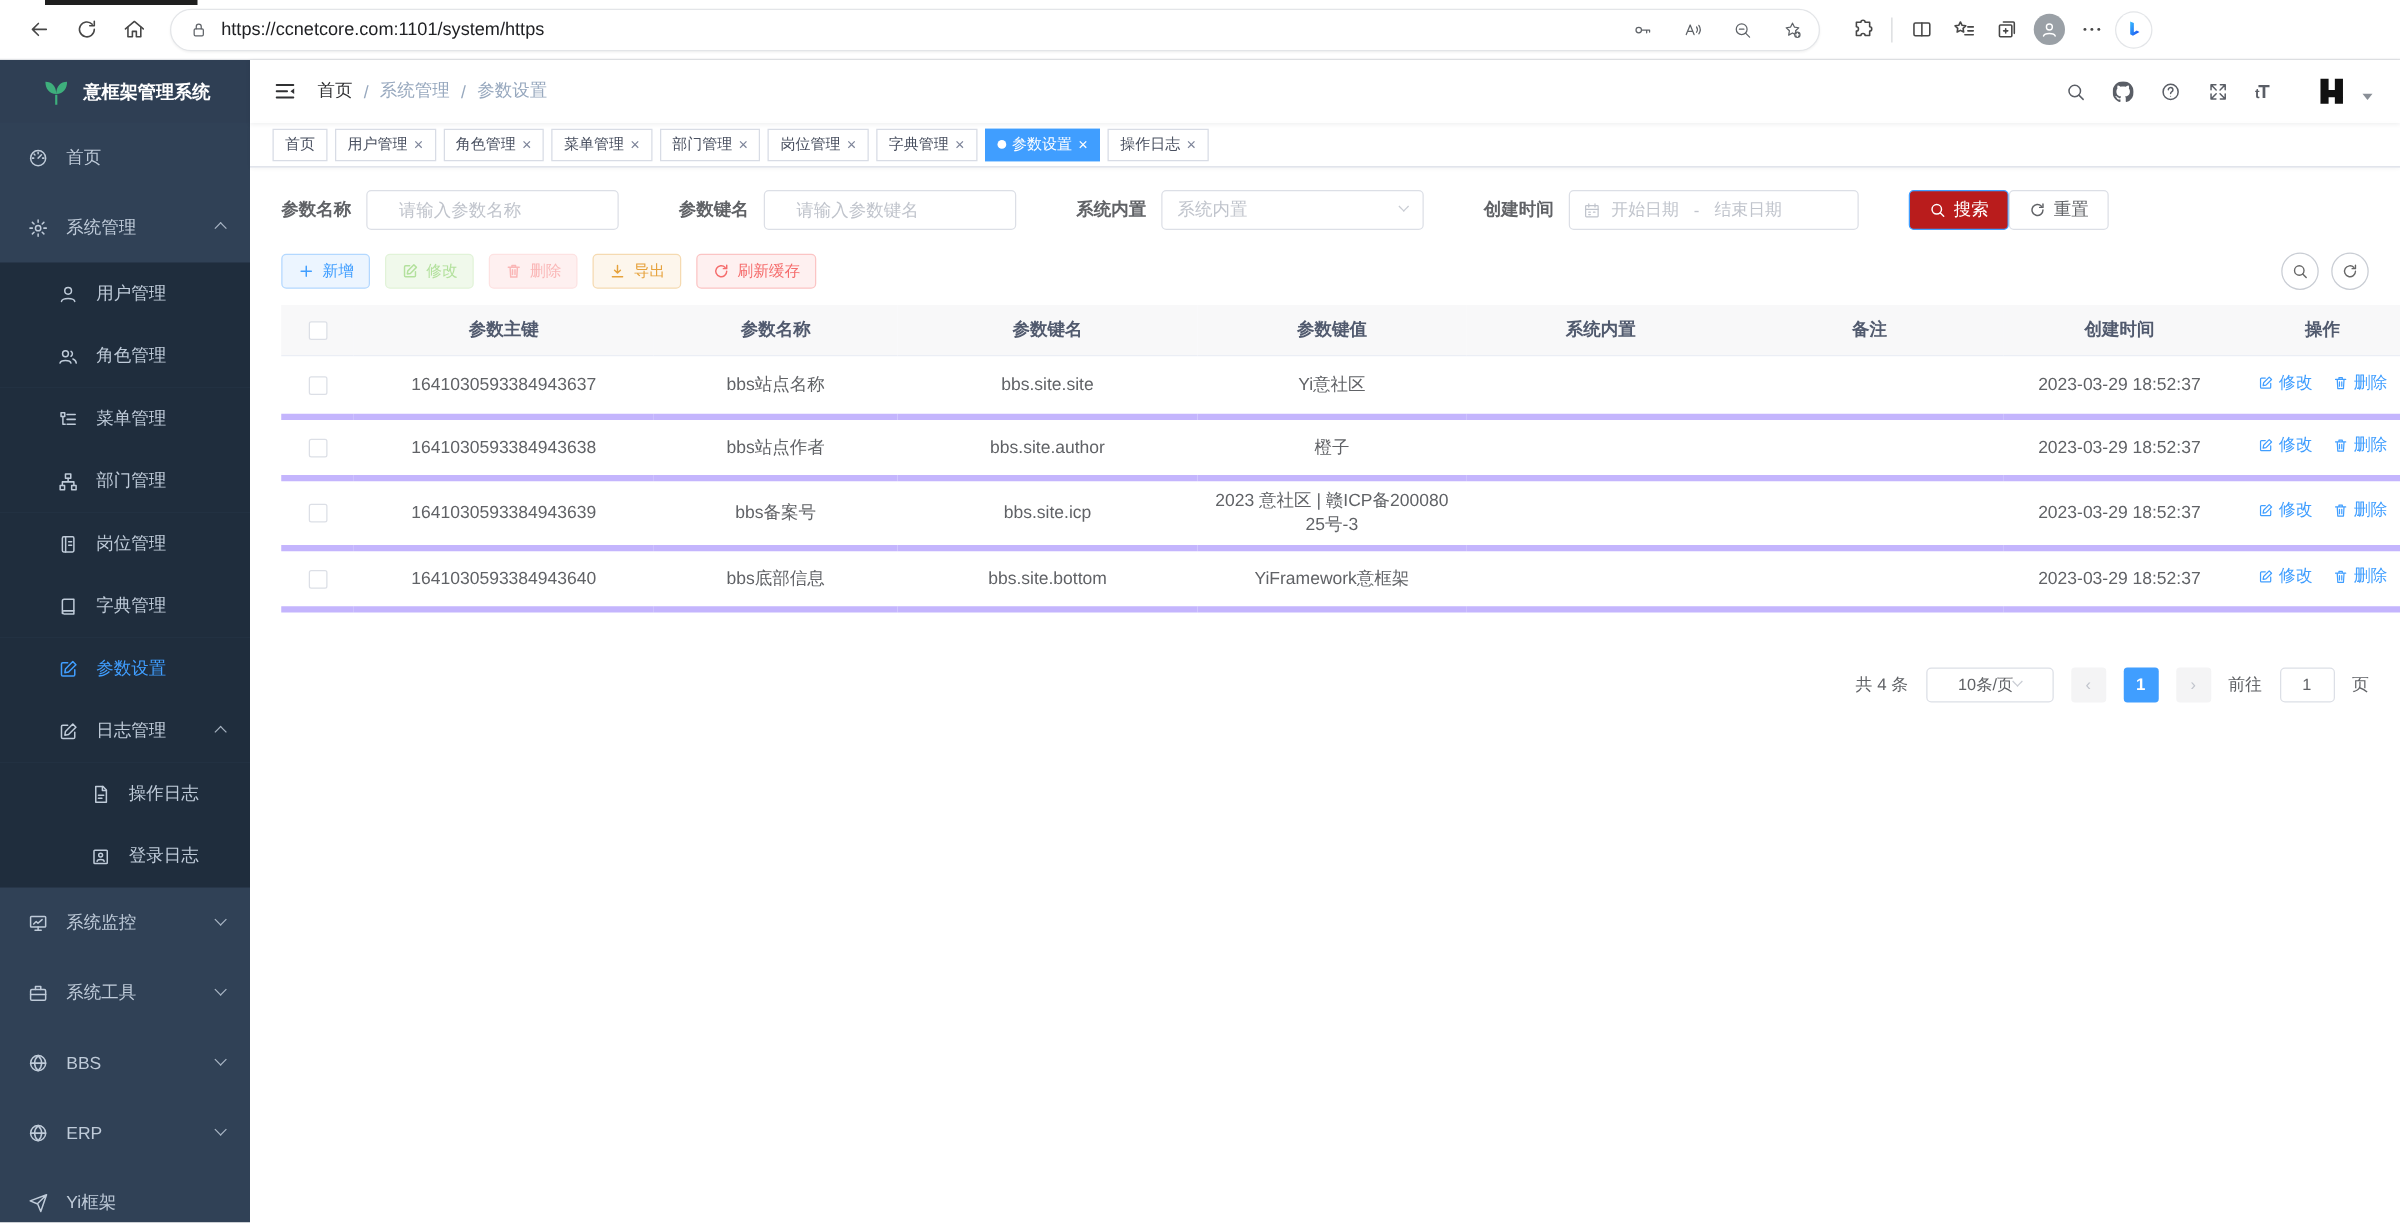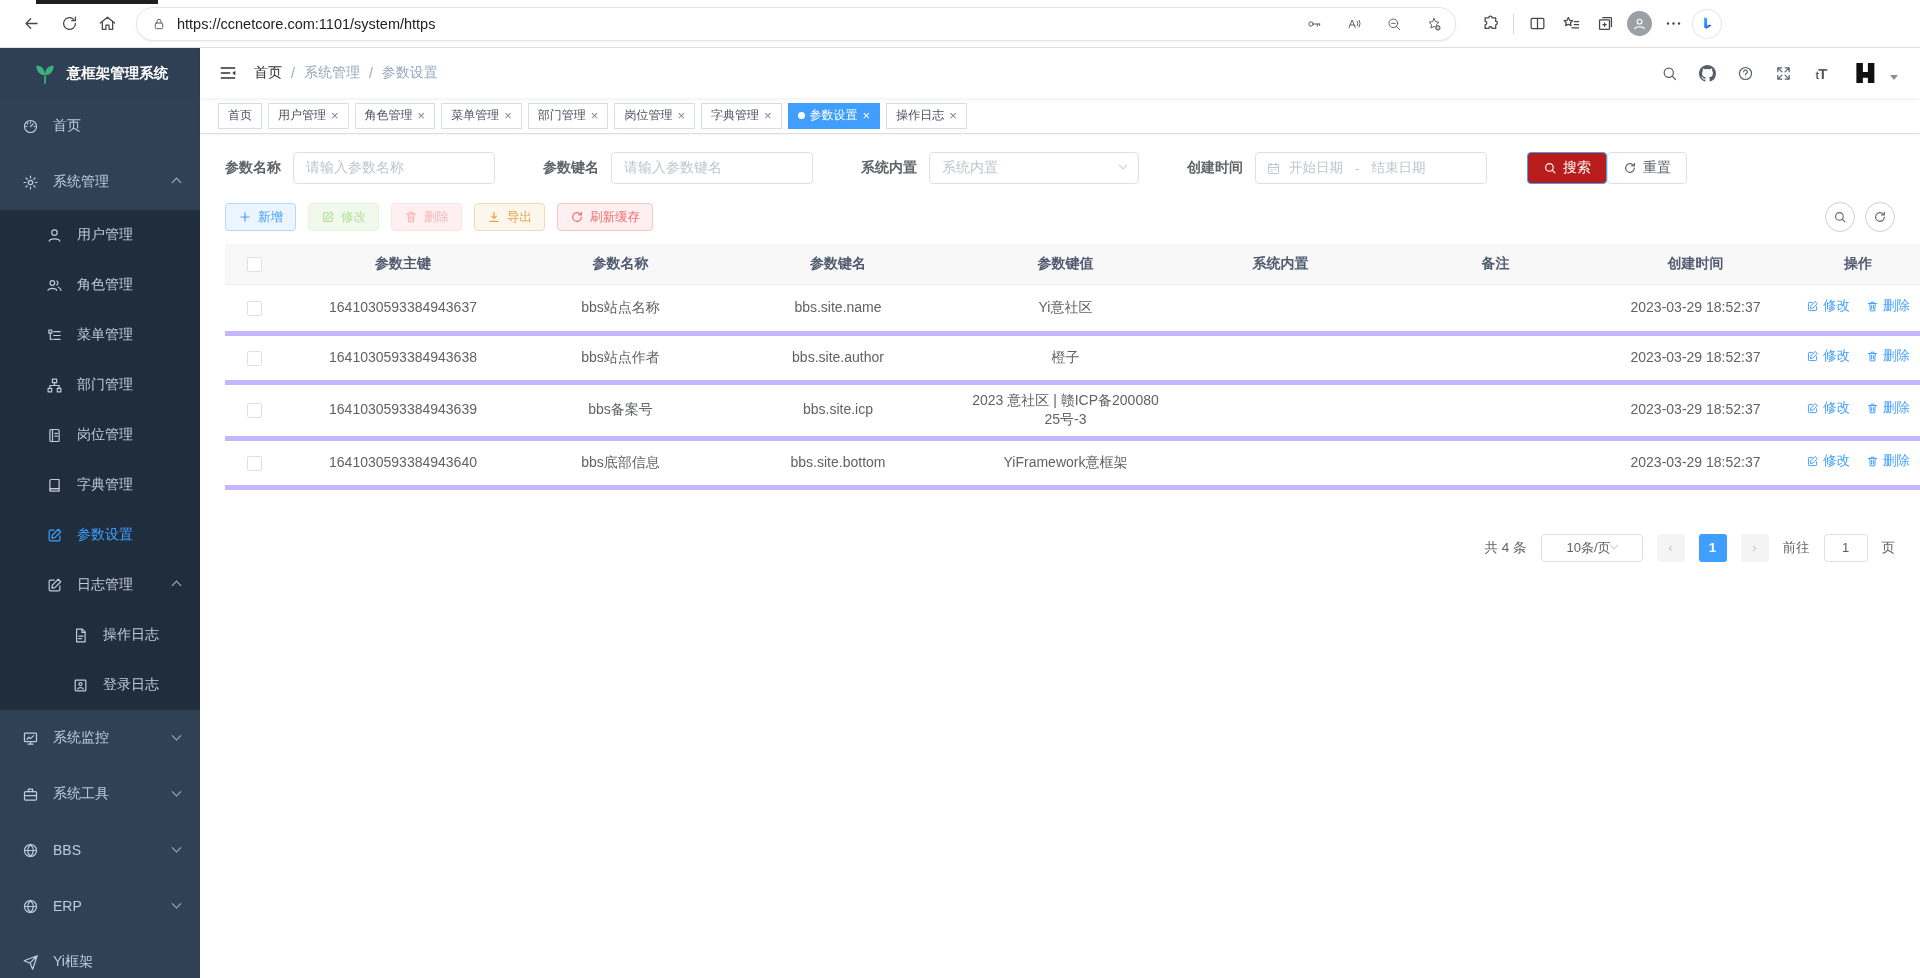--- a/index.html
+++ b/index.html
@@ -40,40 +40,40 @@
   .chev.down{transform:rotate(45deg) translate(-2px,-2px)}
   .chev.up{transform:rotate(-135deg)}
 
   .main{flex:1;display:flex;flex-direction:column;min-width:0;background:#fff}
   .topbar{height:50px;display:flex;align-items:center;padding:0 18px;box-shadow:0 1px 4px rgba(0,21,41,.08);position:relative;z-index:2}
   .topbar .hamb{color:#303133;margin-right:16px}
   .crumb{display:flex;align-items:center;gap:9px;font-size:14px}
   .crumb .c1{color:#303133}
   .crumb .sep,.crumb .cx{color:#97a8be}
   .topbar-right{margin-left:auto;display:flex;align-items:center;gap:4px}
-  .tbtn{width:34px;height:34px;display:flex;align-items:center;justify-content:center;color:#5a5e66;cursor:pointer;background:none;border:none}
+  .tbtn{width:34px;height:34px;display:flex;align-items:center;color:#5a5e66;cursor:pointer;background:none;border:none}
   .tbtn .i{width:17px;height:17px;stroke-width:1.7}
   .tt-glyph{font-size:15px;font-weight:600;color:#5a5e66;letter-spacing:-1px}
   .tt-glyph::first-letter{font-size:11px}
   .user-logo{width:30px;height:30px;margin:0 2px 0 10px}
   .caret{width:0;height:0;border-left:4.5px solid transparent;border-right:4.5px solid transparent;border-top:5.5px solid #8a8f97;margin:8px 4px 0 2px}
 
   
   .tagbar{height:36px;border-bottom:1px solid #d8dce5;box-shadow:0 1px 3px 0 rgba(0,0,0,.04);display:flex;align-items:center;gap:6px;padding:0 18px;background:#fff}
   .tag{height:26px;display:inline-flex;align-items:center;gap:5px;padding:0 9px;border:1px solid #d8dce5;background:#fff;color:#495060;font-size:12px;cursor:pointer;white-space:nowrap}
   .tag .tclose{font-size:13px;color:#7e859a;line-height:1}
   .tag.active{background:#409eff;border-color:#409eff;color:#fff}
   .tag.active .tclose{color:#fff}
   .tdot{width:7px;height:7px;border-radius:50%;background:#fff;display:inline-block}
 
   
   .content{flex:1;padding:18px 25px 0;overflow:hidden}
   .filter-row{display:flex;align-items:center;margin-bottom:18px}
   .f-label{font-weight:bold;color:#606266;margin-right:12px;white-space:nowrap}
-  .f-input{height:32px;border:1px solid #dcdfe6;border-radius:4px;padding:0 12px;font-size:14px;color:#606266;width:202px;outline:none;font-family:Liberation Serif, serif}
+  .f-input{height:32px;border:1px solid #dcdfe6;border-radius:4px;padding:0 25px;font-size:14px;color:#606266;width:202px;outline:none;font-family:Liberation Sans, sans-serif}
   .f-input::placeholder{color:#c0c4cc}
   .f-group{display:flex;align-items:center;margin-right:48px}
   .f-select{width:210px;height:32px;border:1px solid #dcdfe6;border-radius:4px;display:flex;align-items:center;padding:0 12px;color:#c0c4cc;cursor:pointer}
   .f-select .chev{margin:0 0 0 auto;border-color:#c0c4cc;width:6px;height:6px}
   .f-date{width:232px;height:32px;border:1px solid #dcdfe6;border-radius:4px;display:flex;align-items:center;gap:8px;padding:0 10px;color:#c0c4cc;cursor:pointer;font-size:13.5px}
   .f-date .i{width:15px;height:15px;color:#c0c4cc;stroke-width:1.6}
   .f-date .rsep{color:#c0c4cc;margin:0 4px}
   .btn{height:32px;border-radius:4px;border:1px solid #dcdfe6;background:#fff;color:#606266;font-size:14px;padding:0 15px;display:inline-flex;align-items:center;gap:6px;cursor:pointer;font-family:inherit;white-space:nowrap}
   .btn .i{width:14px;height:14px;stroke-width:2}
   .btn-primary{background:#b91c1c;border-color:#409eff;color:#fff}
@@ -679,21 +679,21 @@
             <th>备注</th>
             <th>创建时间</th>
             <th>操作</th>
           </tr>
         </thead>
         <tbody>
           <tr>
             <td><span class="cb"></span></td>
             <td>1641030593384943637</td>
             <td>bbs站点名称</td>
-            <td>bbs.site.name</td>
+            <td>bbs.site.site</td>
             <td>Yi意社区</td>
             <td></td>
             <td></td>
             <td>2023-03-29 18:52:37</td>
             <td>
               <span class="oplink">
                   <svg class="i">
                     <use href="#i-editsq"></use>
                   </svg>
                   <span>修改</span>

